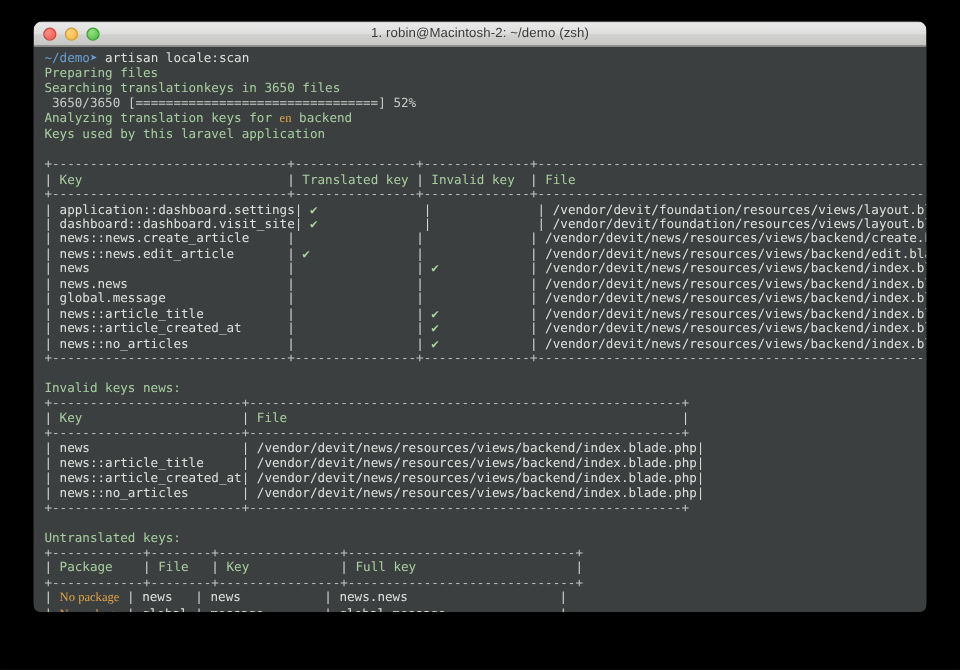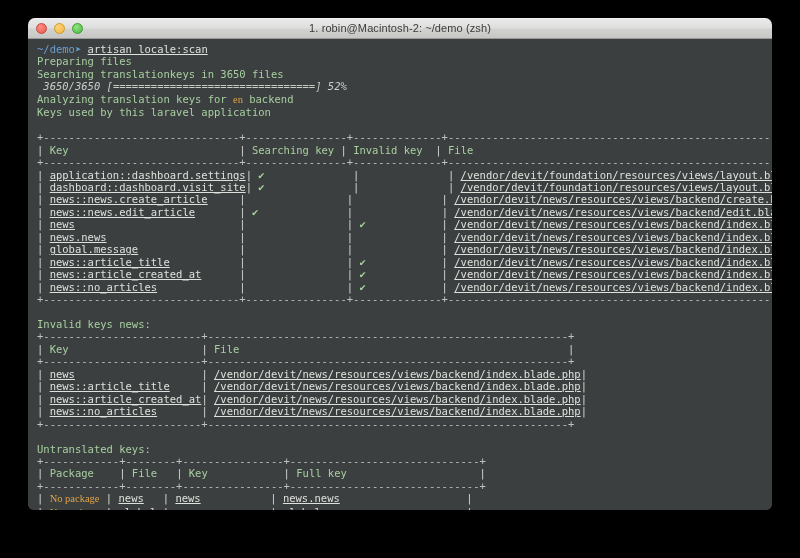--- a/index.html
+++ b/index.html
@@ -80,24 +80,24 @@
     font-size: 10.5px;
     line-height: 12.45px;
     color: #d5d8d3;
     white-space: pre;
     letter-spacing: 0px;
     font-weight: normal;
     -webkit-font-smoothing: antialiased;
   }
 
   .c-green   { color: #a8cfa1; }
-  .c-white   { color: #dee1dc; text-decoration: underline; }
+  .c-white   { color: #dee1dc; }
   .c-orange  { color: #e0a34a; font-family: Liberation Serif, serif; }
   .c-blue    { color: #6a9fd4; }
-  .c-grey    { color: #c9ccc6; font-style: italic; }
+  .c-grey    { color: #c9ccc6; }
   .c-dim     { color: #bfc3bd; }
   .c-check   { color: #a8d4a0; }
 </style>
 </head>
 <body>
 
 <div id="window">
 
   <div id="titlebar">
     <div id="lights">
@@ -110,21 +110,21 @@
 
   <div id="term">
     <pre id="console"><span class="c-blue">~/demo➤</span> <span class="c-white">artisan locale:scan</span>
 <span class="c-green">Preparing files</span>
 <span class="c-green">Searching translationkeys in 3650 files</span>
  <span class="c-grey">3650/3650</span> <span class="c-grey">[================================]</span> <span class="c-grey">52%</span>
 <span class="c-green">Analyzing translation keys for </span><span class="c-orange">en</span><span class="c-green"> backend</span>
 <span class="c-green">Keys used by this laravel application</span>
 
 <span class="c-dim">+-------------------------------+----------------+--------------+---------------------------------------------------------------+</span>
-<span class="c-dim"></span>| <span class="c-green">Key                           </span>| <span class="c-green">Searching key </span>| <span class="c-green">Invalid key  </span>| <span class="c-green">File                                                          </span>|
+<span class="c-dim"></span>| <span class="c-green">Key                           </span>| <span class="c-green">Translated key </span>| <span class="c-green">Invalid key  </span>| <span class="c-green">File                                                          </span>|
 <span class="c-dim">+-------------------------------+----------------+--------------+---------------------------------------------------------------+</span>
 | <span class="c-white">application::dashboard.settings</span>| <span class="c-check">✔</span>              | <span class="c-check"></span>             | <span class="c-white">/vendor/devit/foundation/resources/views/layout.blade.php</span>     |
 | <span class="c-white">dashboard::dashboard.visit_site</span>| <span class="c-check">✔</span>              | <span class="c-check"></span>             | <span class="c-white">/vendor/devit/foundation/resources/views/layout.blade.php</span>     |
 | <span class="c-white">news::news.create_article</span>     | <span class="c-check"></span>               | <span class="c-check"></span>             | <span class="c-white">/vendor/devit/news/resources/views/backend/create.blade.php</span>   |
 | <span class="c-white">news::news.edit_article</span>       | <span class="c-check">✔</span>              | <span class="c-check"></span>             | <span class="c-white">/vendor/devit/news/resources/views/backend/edit.blade.php</span>     |
 | <span class="c-white">news</span>                          | <span class="c-check"></span>               | <span class="c-check">✔</span>            | <span class="c-white">/vendor/devit/news/resources/views/backend/index.blade.php</span>    |
 | <span class="c-white">news.news</span>                     | <span class="c-check"></span>               | <span class="c-check"></span>             | <span class="c-white">/vendor/devit/news/resources/views/backend/index.blade.php</span>    |
 | <span class="c-white">global.message</span>                | <span class="c-check"></span>               | <span class="c-check"></span>             | <span class="c-white">/vendor/devit/news/resources/views/backend/index.blade.php</span>    |
 | <span class="c-white">news::article_title</span>           | <span class="c-check"></span>               | <span class="c-check">✔</span>            | <span class="c-white">/vendor/devit/news/resources/views/backend/index.blade.php</span>    |
 | <span class="c-white">news::article_created_at</span>      | <span class="c-check"></span>               | <span class="c-check">✔</span>            | <span class="c-white">/vendor/devit/news/resources/views/backend/index.blade.php</span>    |

